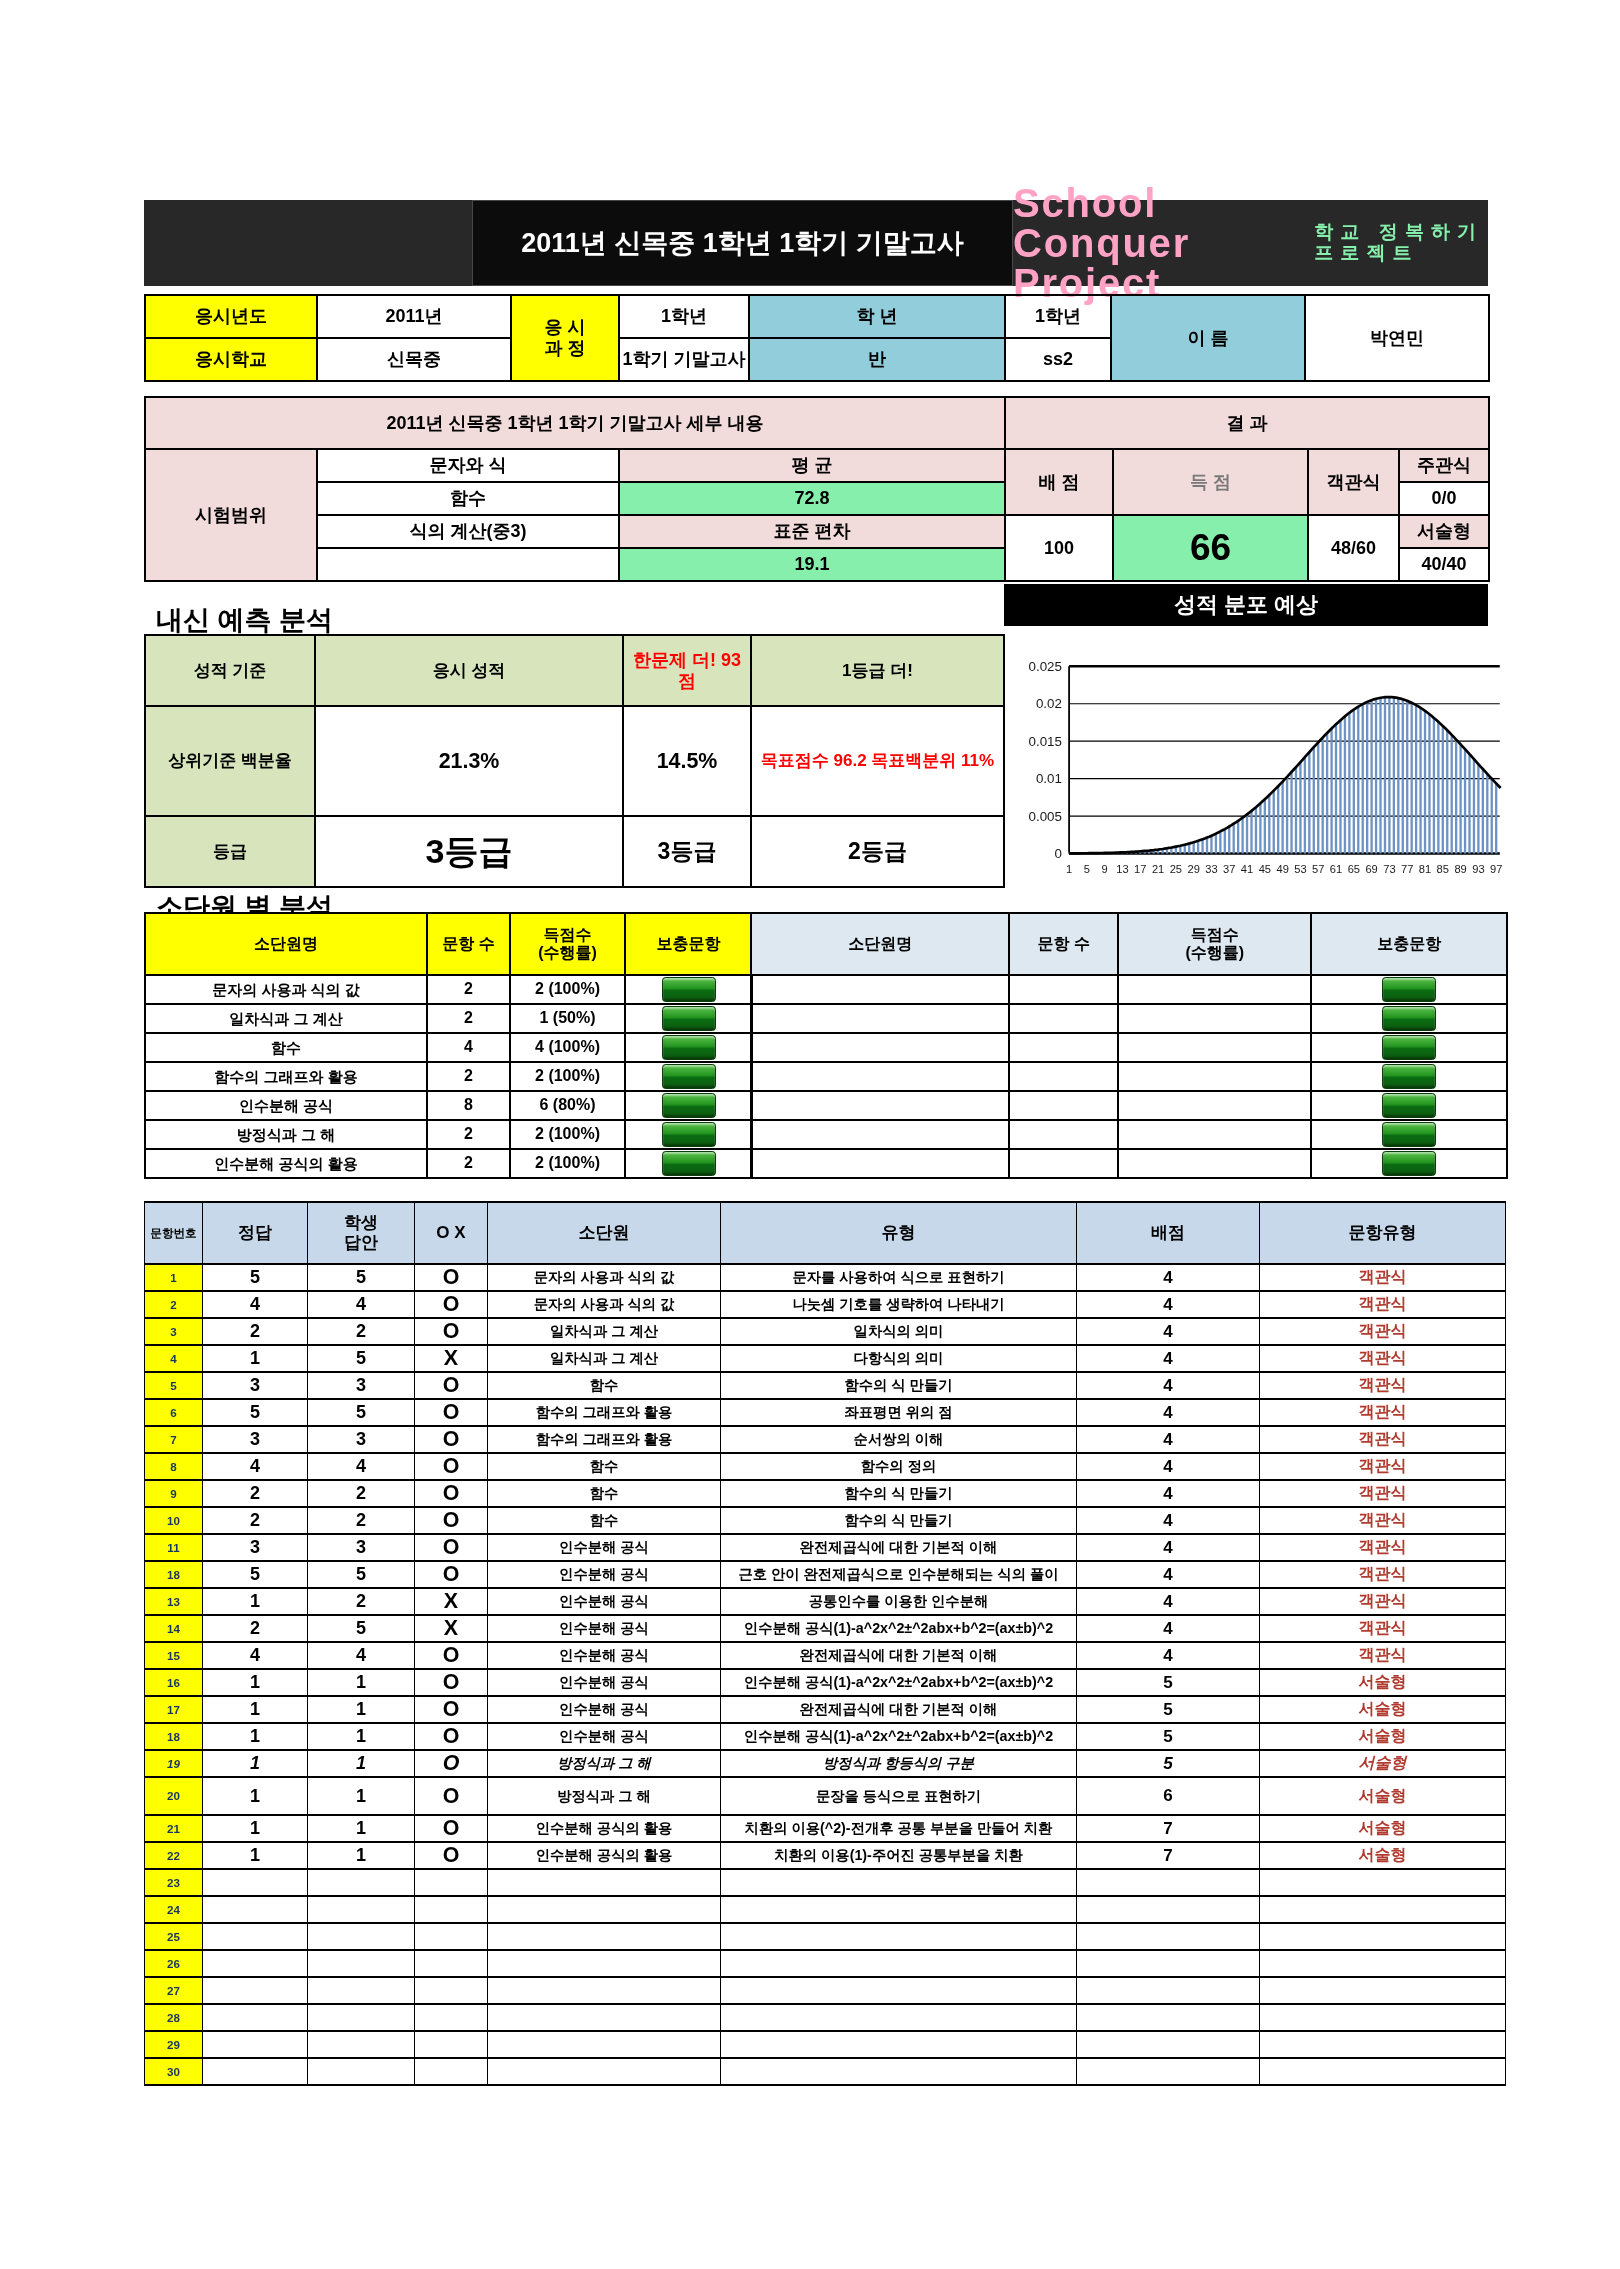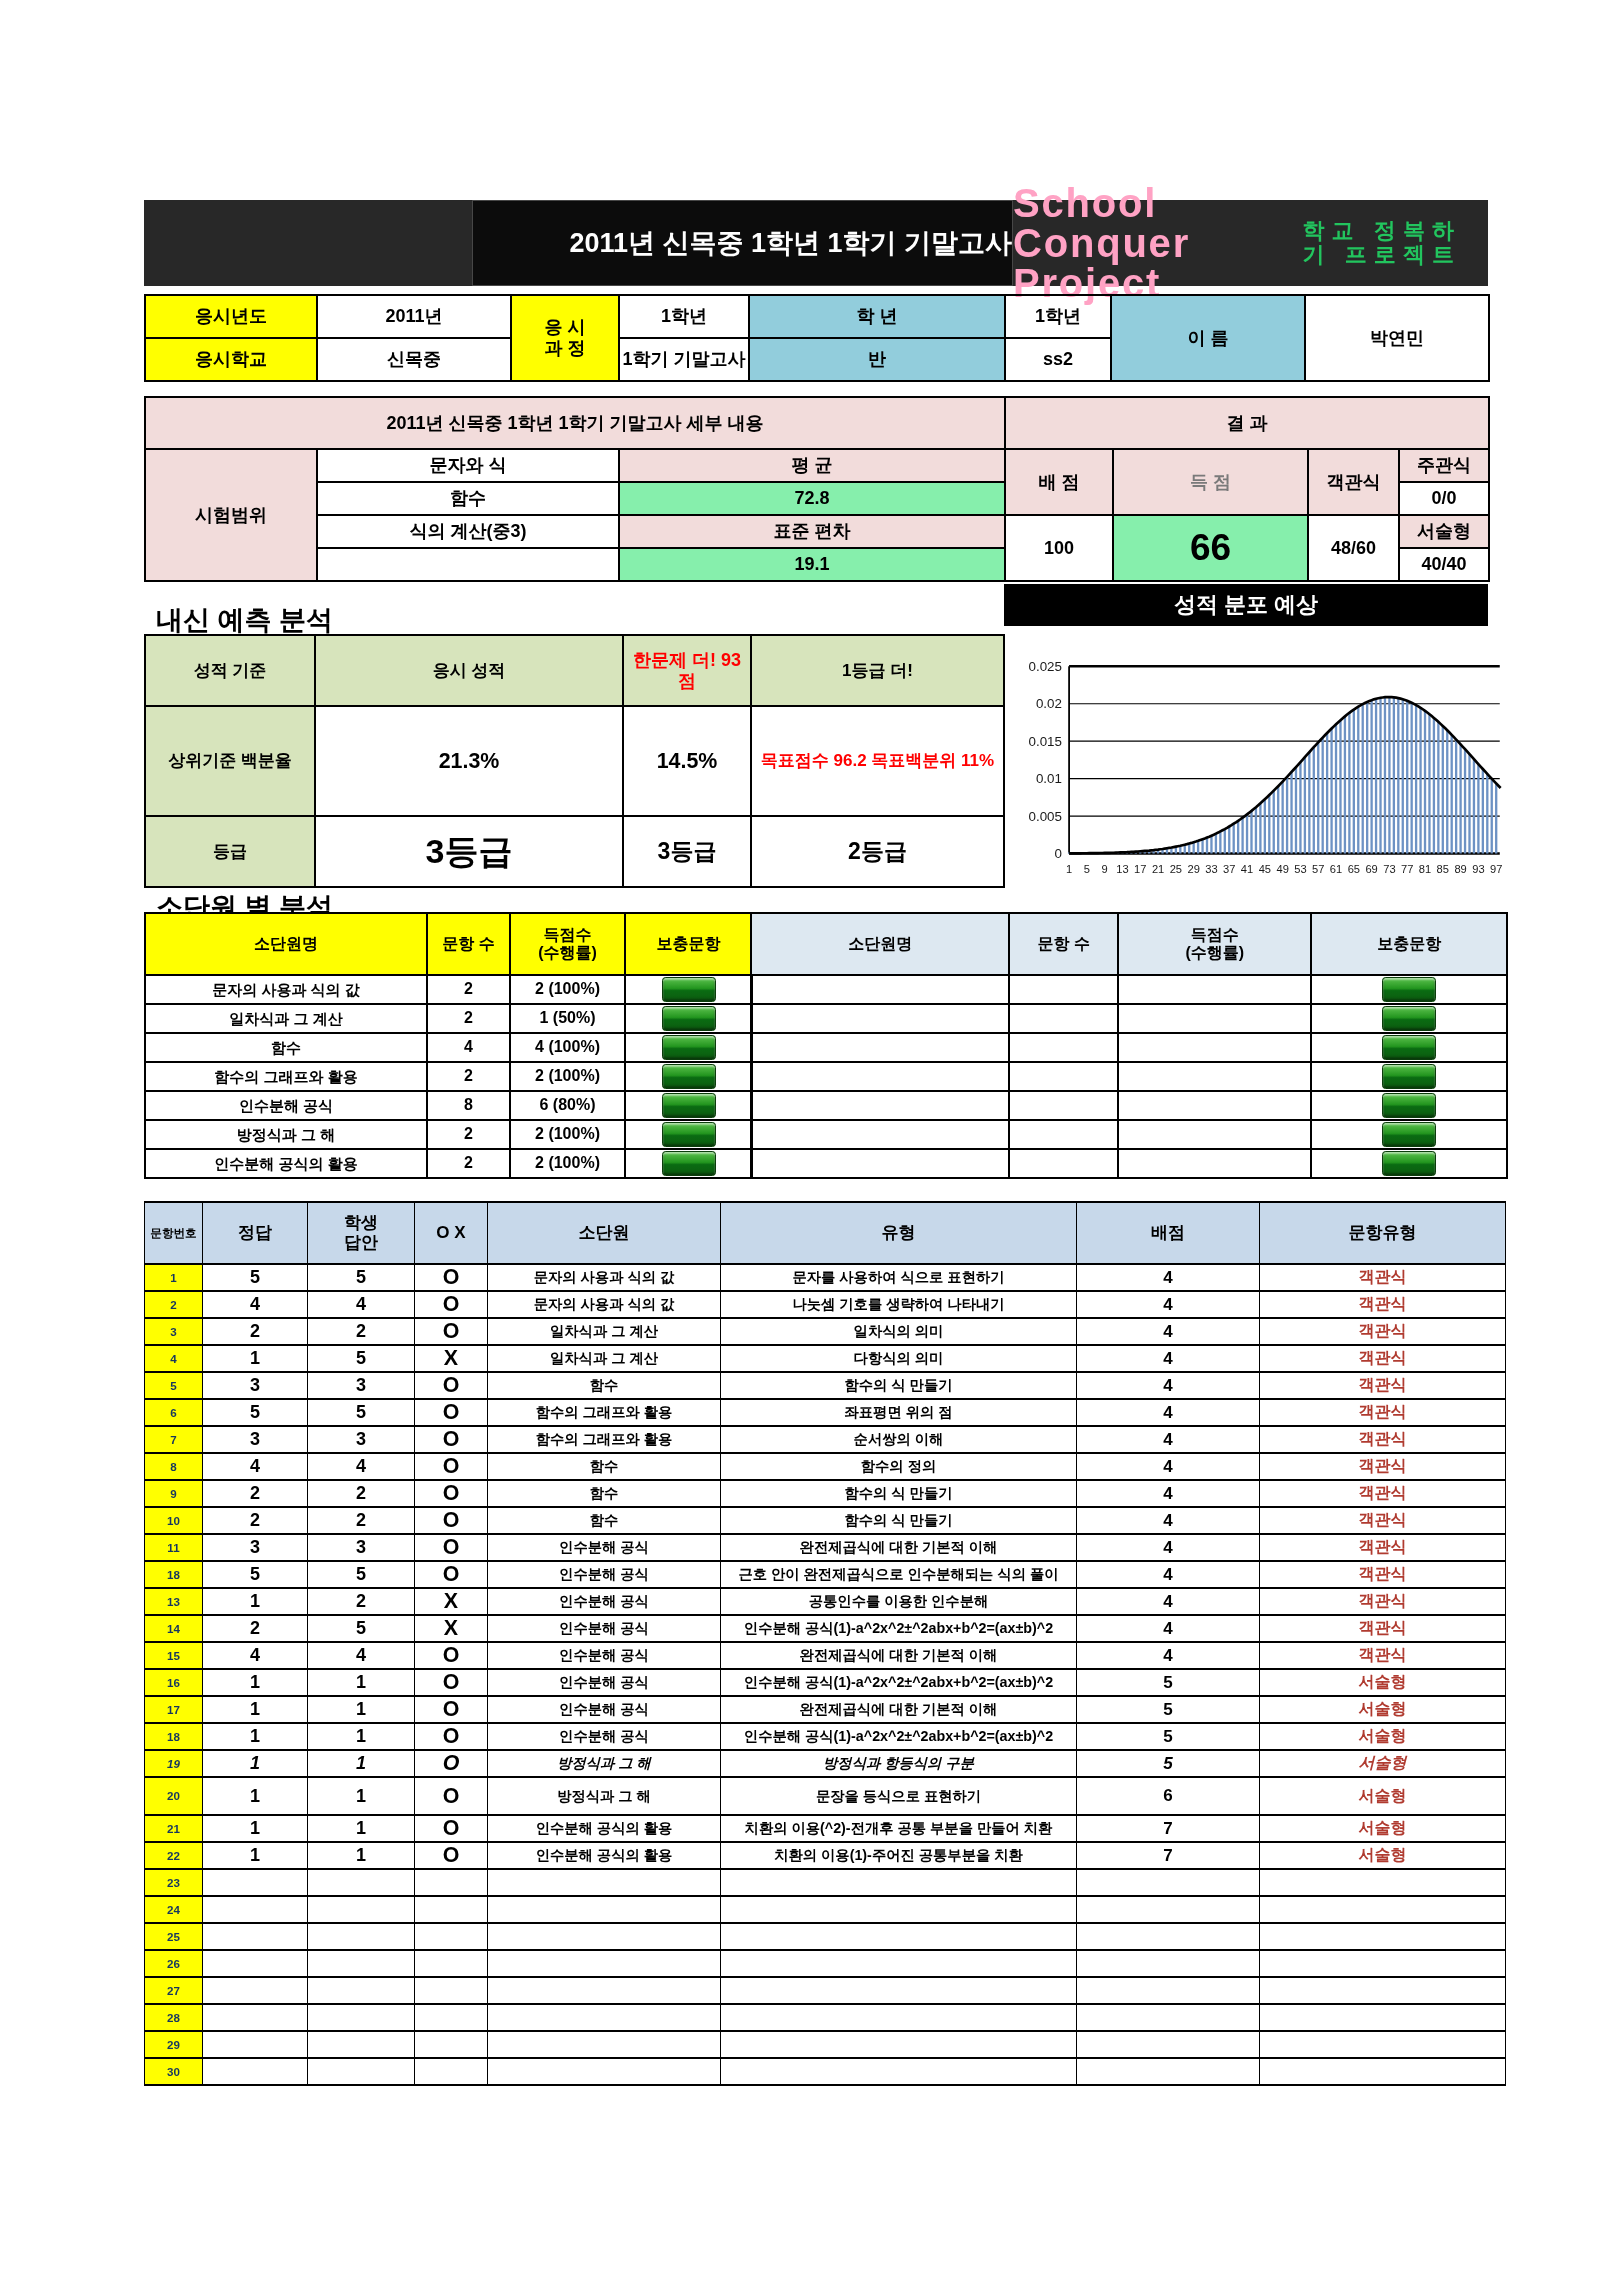--- a/index.html
+++ b/index.html
@@ -16,24 +16,24 @@
   .bg-cy{background:#92cddc}
   .bg-pk{background:#f2dcdb}
   .bg-bl{background:#86efac}
   .bg-gr{background:#d7e4bc}
   .bg-lb{background:#dde8f1}
   .bg-qh{background:#c7d8ea}
   
   #header-bar{left:144px;top:200px;width:1344px;height:86px;background:#282828;display:flex;align-items:stretch}
   #header-bar .hdr-left{width:328px}
   #header-bar .hdr-title-box{width:539px;background:#0c0c0c;border:1.8px solid #474747;
-      display:flex;align-items:center;justify-content:flex-end;color:#fff;font-size:27px;font-weight:bold}
+      display:flex;align-items:center;justify-content:center;color:#fff;font-size:27px;font-weight:bold}
   #header-bar .hdr-brand{flex:1;display:flex;flex-direction:row;align-items:center;justify-content:center}
   .brand-1{font-size:40px;font-weight:bold;color:#ffa2c4;letter-spacing:1.8px;line-height:1.0}
-  .brand-2{font-size:22px;font-weight:bold;color:#22c55e;letter-spacing:7.1px;line-height:1.1}
+  .brand-2{font-size:19px;font-weight:bold;color:#86efac;letter-spacing:7.1px;line-height:1.1}
   
   .section-label{font-size:27px;font-weight:bold;color:#000}
   
   #dist-bar{left:1004px;top:584px;width:484px;height:42px;background:#000;color:#fff;
       display:flex;align-items:center;justify-content:center;font-size:22px;font-weight:bold}
   
   .gray-txt{color:#7a7a7a}
   .big-88{font-size:37px}
   
   .red-txt{color:#ff0000}

